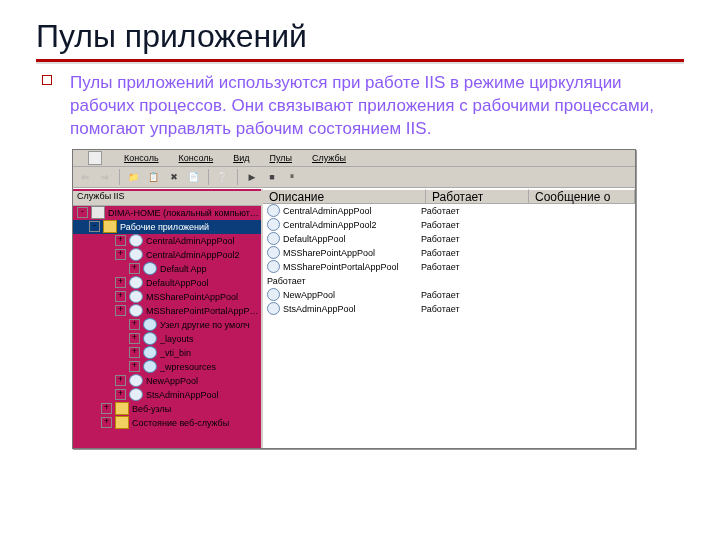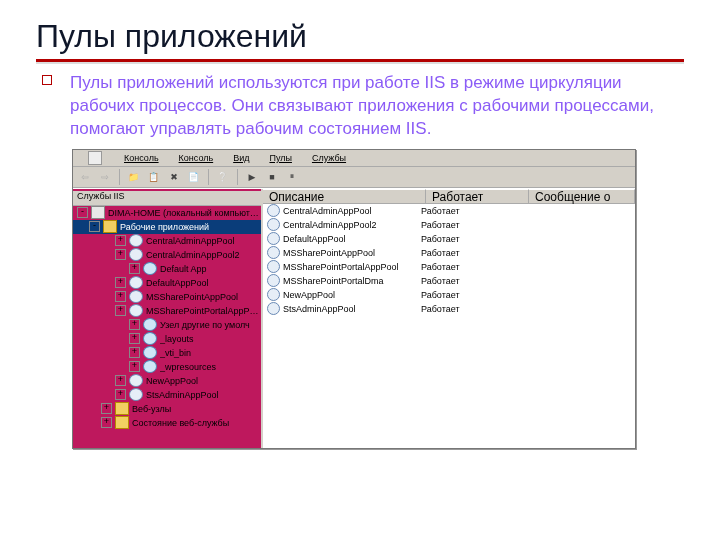--- a/index.html
+++ b/index.html
@@ -330,24 +330,20 @@
             </div>
             <div class="lrow">
               <div class="c1">
                 <span class="licon"></span>
                 <span>MSSharePointPortalAppPool</span>
               </div>
               <div class="c2">Работает</div>
               <div class="c3"></div>
             </div>
             <div class="lrow">
-              <div class="c1">
-                <span class="licon"></span>
-                <span>MSSharePointPortalDma</span>
-              </div>
               <div class="c2">Работает</div>
               <div class="c3"></div>
             </div>
             <div class="lrow">
               <div class="c1">
                 <span class="licon"></span>
                 <span>NewAppPool</span>
               </div>
               <div class="c2">Работает</div>
               <div class="c3"></div>

